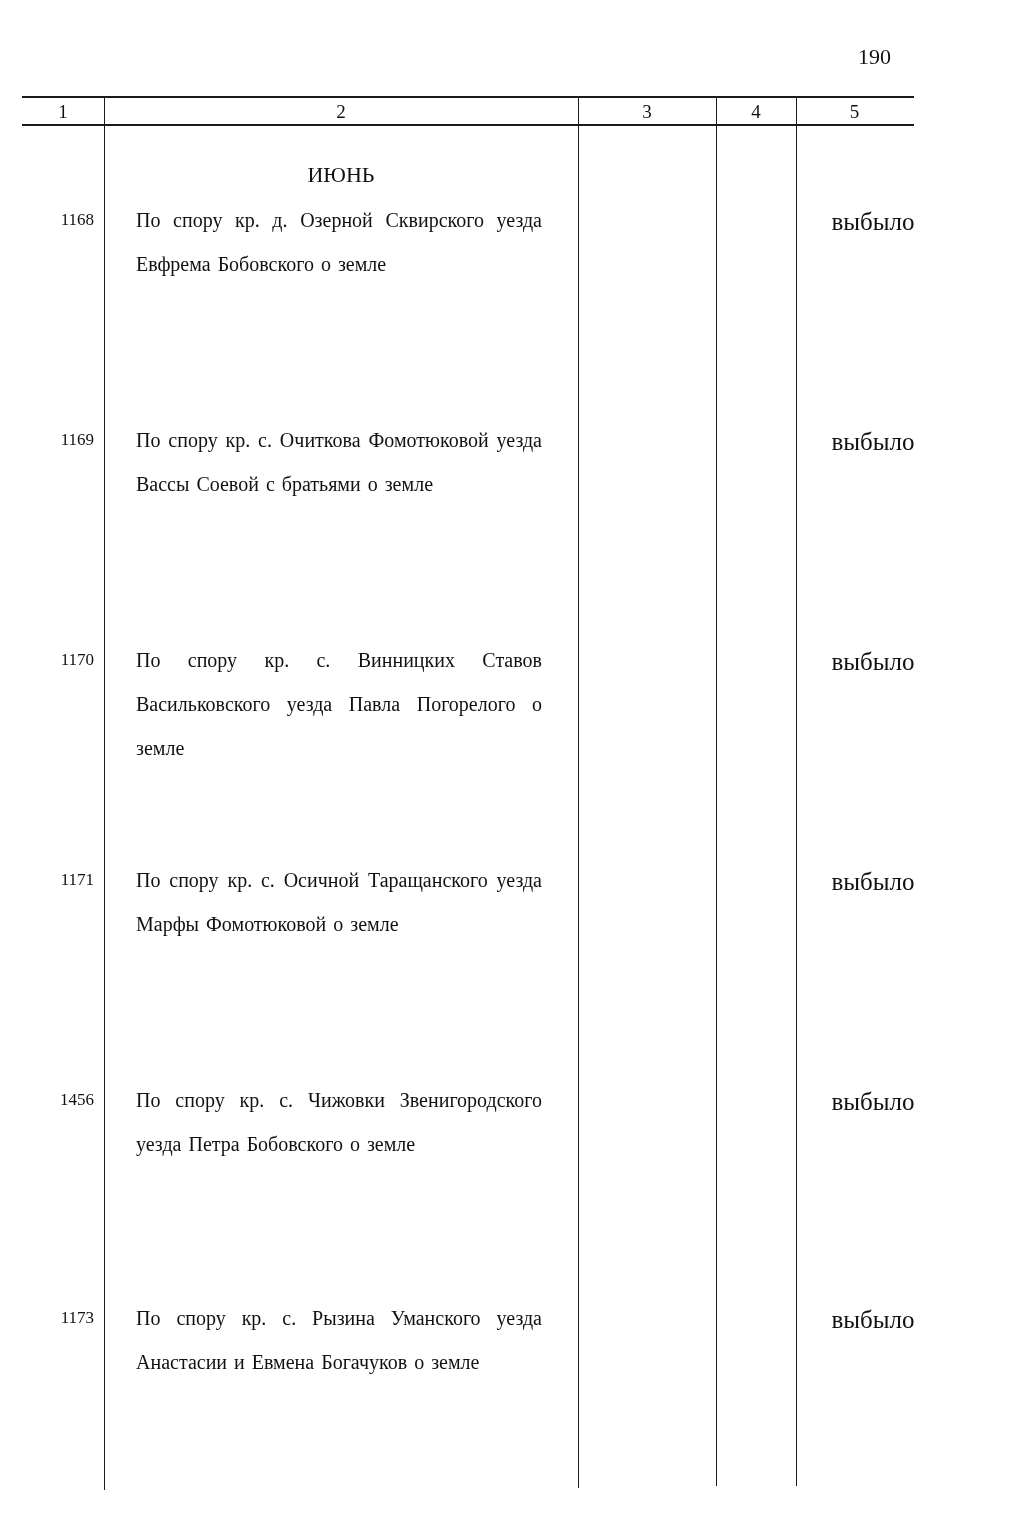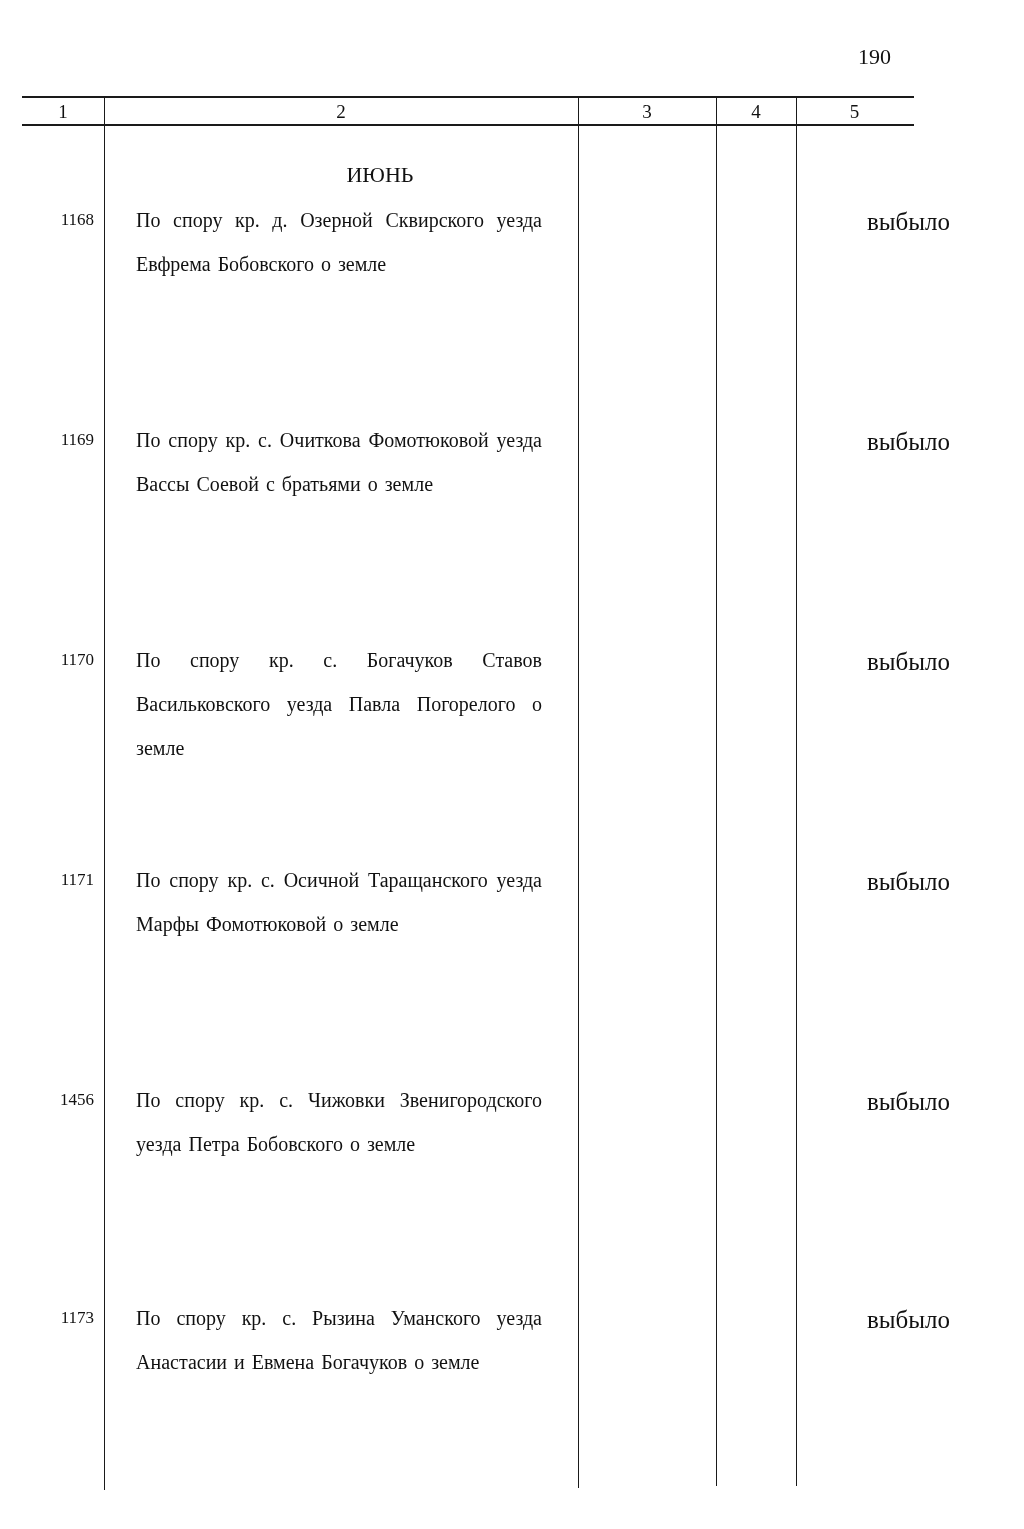--- a/index.html
+++ b/index.html
@@ -55,21 +55,20 @@
     .ch4 { left: 716px; width: 80px; }
     .ch5 { left: 796px; width: 117px; }
 
     .section-title {
       position: absolute;
       top: 162px;
       left: 104px;
       width: 474px;
       text-align: center;
       font-size: 22px;
-      margin-left: 39px;
     }
 
     .entry {
       position: absolute;
       left: 0;
       width: 1024px;
     }
     .entry-num {
       position: absolute;
       left: 22px;
@@ -86,21 +85,21 @@
       top: 0;
       font-size: 20px;
       line-height: 44px;
       text-align: justify;
       word-spacing: 2px;
     }
     .entry-status {
       position: absolute;
       left: 796px;
       width: 154px;
-      text-align: right;
+      text-align: center;
       top: 2px;
       font-size: 25px;
       line-height: 44px;
     }
   </style>
 </head>
 <body>
 
 <div>
 
@@ -129,21 +128,21 @@
     </div>
 
     <div class="entry" style="top:418px;">
       <div class="entry-num">1169</div>
       <div class="entry-text">По спору кр. с. Очиткова Фомотюковой уезда Вассы Соевой с братьями о земле</div>
       <div class="entry-status">выбыло</div>
     </div>
 
     <div class="entry" style="top:638px;">
       <div class="entry-num">1170</div>
-      <div class="entry-text">По спору кр. с. Богачуков Ставов Васильковского уезда Павла Погорелого о земле</div>
+      <div class="entry-text">По спору кр. с. Винницких Ставов Васильковского уезда Павла Погорелого о земле</div>
       <div class="entry-status">выбыло</div>
     </div>
 
     <div class="entry" style="top:858px;">
       <div class="entry-num">1171</div>
       <div class="entry-text">По спору кр. с. Осичной Таращанского уезда Марфы Фомотюковой о земле</div>
       <div class="entry-status">выбыло</div>
     </div>
 
     <div class="entry" style="top:1078px;">

